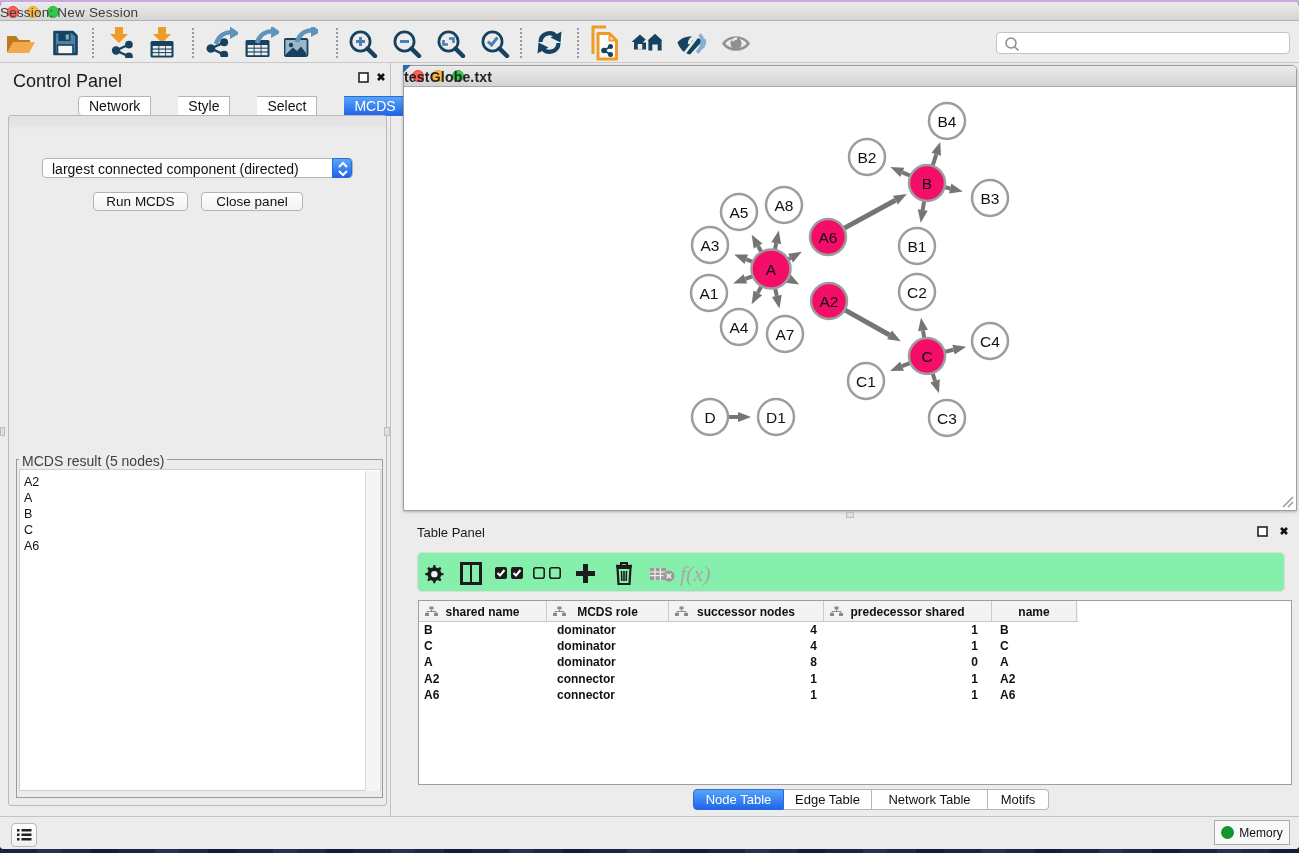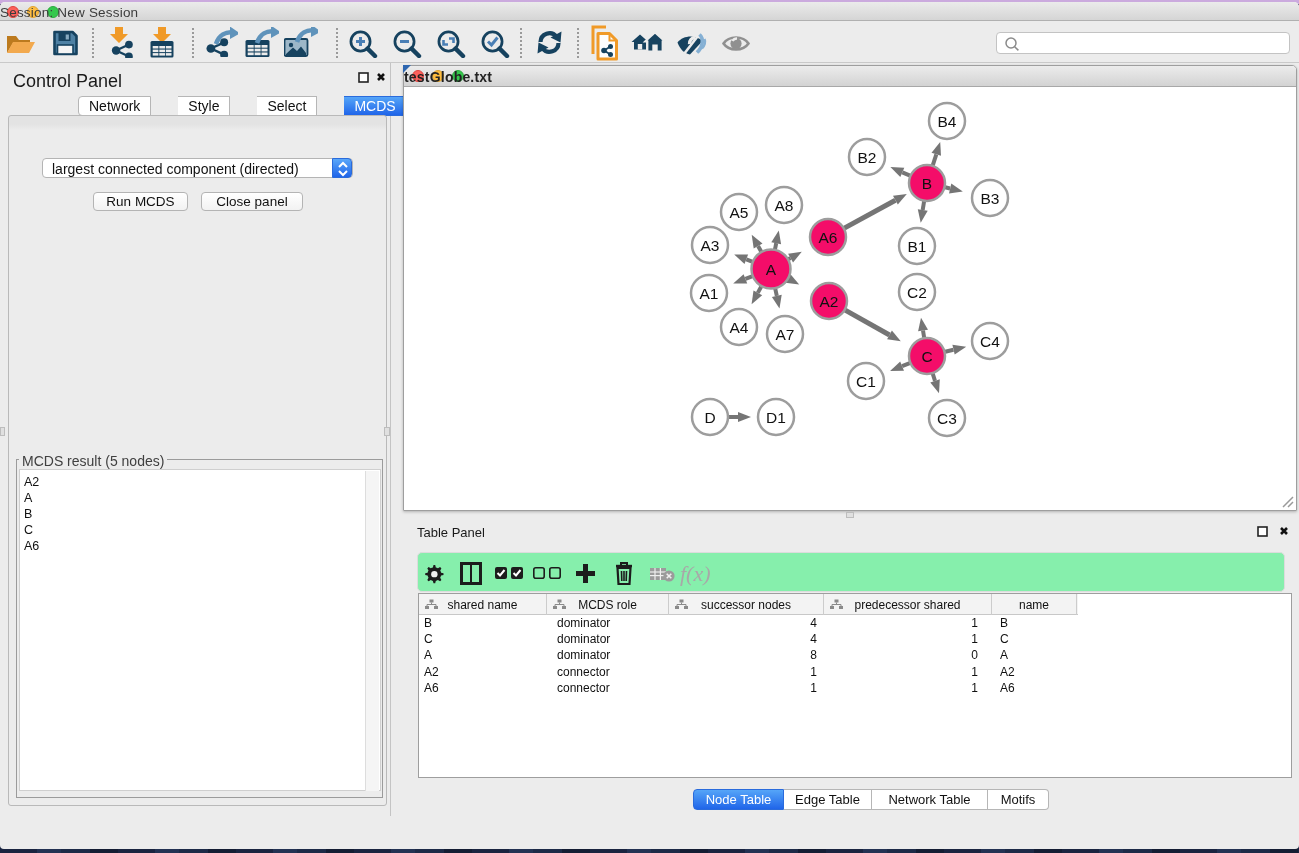--- a/index.html
+++ b/index.html
@@ -52,21 +52,21 @@
 #nettitle { position:absolute; top:0; left:0; width:100%; height:21px; border-radius:4px 4px 0 0;
   background:linear-gradient(#ececec,#d3d3d3); border-bottom:1px solid #a8a8a8;font-weight:bold; }
 #nettitle .tl { position:absolute; top:4px; width:12px; height:12px; border-radius:50%; }
 #netcanvas { position:absolute; left:0px; top:22px; width:892px; height:422px; background:#fff; }
 #netcanvas > svg { display:block; }
 
 
 #tp { top:517px; left:403px; width:896px; height:297px; background:#ececec; }
 #tpTitle { left:14px; top:6px; font-size:13px; color:#1a1a1a; }
 #tptoolbar { position:absolute; left:14px; top:33px; width:868px; height:40px; background:#86efac; border:1px solid #dcdcdc; border-radius:5px;text-decoration:underline; }
-#tbl { position:absolute; left:15px; top:74px; width:874px; height:185px; background:#fff; border:1px solid #9e9e9e; }
+#tbl { position:absolute; left:15px; top:81px; width:874px; height:185px; background:#fff; border:1px solid #9e9e9e;font-weight:bold; }
 #tblhead { position:absolute; left:0; top:0; width:659px; height:21px; background:#f3f3f3; border-bottom:1px solid #c8c8c8; }
 .th { position:absolute; top:0; height:21px; overflow:hidden; border-right:1px solid #cccccc; font-size:12px; color:#111;
   display:flex; align-items:center; justify-content:center; }
 .th svg { }
 .trow { position:absolute; font-size:12px; color:#111; height:16px; }
 .btabs { position:absolute; display:flex; }
 .btab { height:21px; font-size:13px; color:#111; background:#fff; border:1px solid #b6b6b6; border-left:none;
   display:flex; align-items:center; justify-content:center; padding:0 10px; }
 .btab.first { border-left:1px solid #b6b6b6; border-radius:4px 0 0 4px;margin-left:20px; }
 .btab.last { border-radius:0 4px 4px 0; }
@@ -478,14 +478,27 @@
         <div class="btab sel first" style="width:91px">Node Table</div>
         <div class="btab" style="width:88px">Edge Table</div>
         <div class="btab" style="width:116px">Network Table</div>
         <div class="btab last" style="width:61px">Motifs</div>
       </div>
     </div>
 
     <div class="abs" style="left:846px; top:510px; width:8px; height:6px; background:#e0e0e0; border:1px solid #bdbdbd;"></div>
     <div class="abs" style="left:384px; top:425px; width:6px; height:9px; background:#e0e0e0; border:1px solid #bdbdbd;"></div>
     <div class="abs" style="left:0px; top:425px; width:5px; height:9px; background:#e0e0e0; border:1px solid #bdbdbd;"></div>
+    <div class="abs" id="statusbar">
+      <div id="menuBtn"><svg width="24" height="22" viewBox="0 0 24 22">
+            <g fill="#222">
+              <rect x="5" y="5" width="2.5" height="2.5"></rect>
+              <rect x="9.5" y="5" width="10" height="2.5"></rect>
+              <rect x="5" y="9.5" width="2.5" height="2.5"></rect>
+              <rect x="9.5" y="9.5" width="10" height="2.5"></rect>
+              <rect x="5" y="14" width="2.5" height="2.5"></rect>
+              <rect x="9.5" y="14" width="10" height="2.5"></rect>
+            </g>
+          </svg></div>
+      <div id="memBtn"><div class="dot"></div>Memory</div>
+    </div>
   </div>
 </div>
 
 </body></html>

